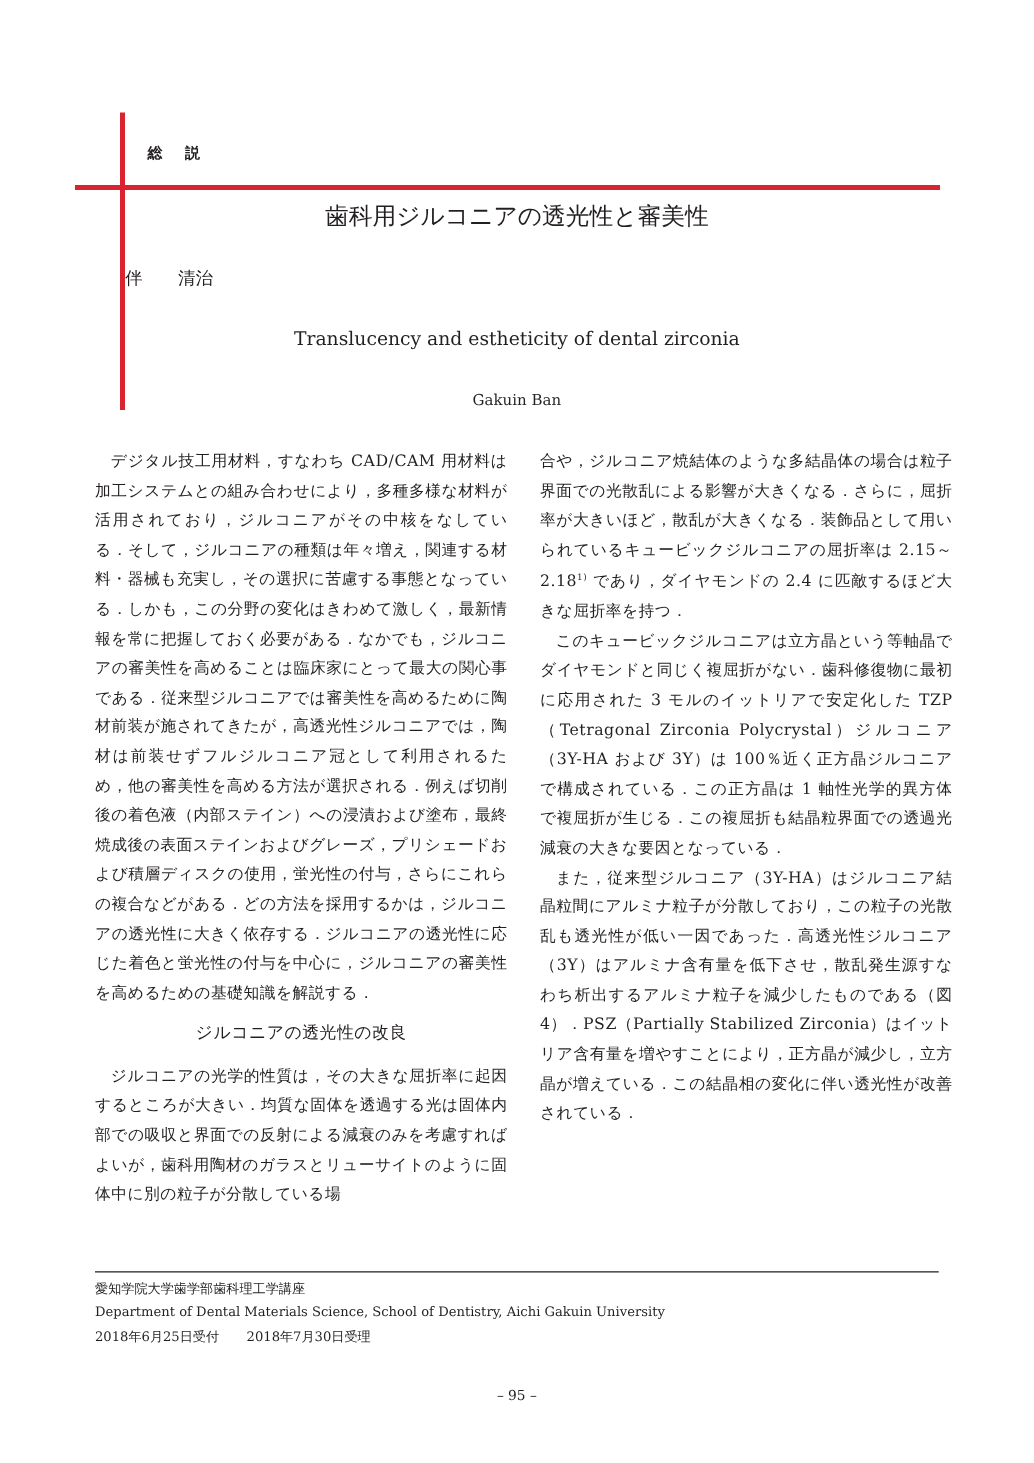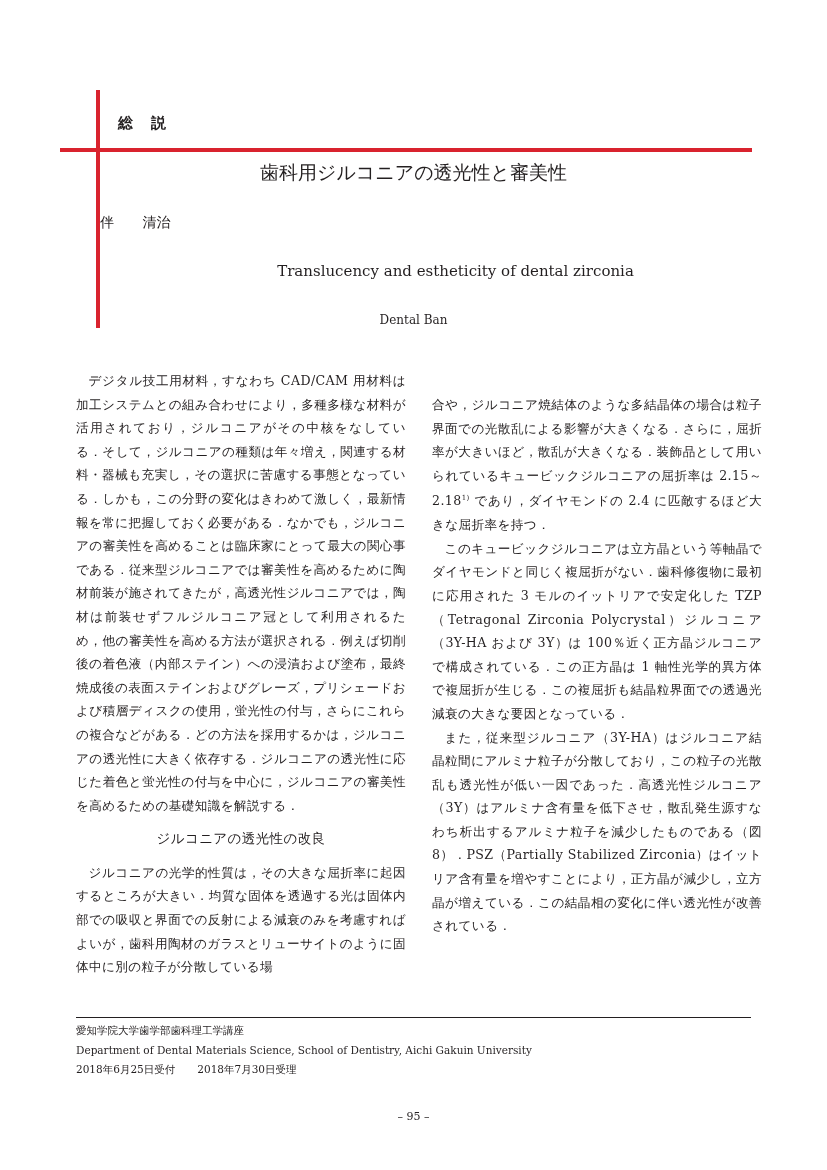--- a/index.html
+++ b/index.html
@@ -1,30 +1,30 @@
 <!DOCTYPE html>
 <html><head>
 <meta charset="utf-8">
 <style>
   html, body { margin: 0; padding: 0; background: #ffffff; }
   body { width: 827px; height: 1170px; position: relative; overflow: hidden;
          font-family: "DejaVu Serif", "Liberation Serif", serif; color: #231f20; }
   .vline { position: absolute; left: 96px; top: 90px; width: 4px; height: 238px; background: #d9232e; }
   .hline { position: absolute; left: 60px; top: 148px; width: 692px; height: 4px; background: #d9232e; }
   .category { position: absolute; left: 118px; top: 114px; font-family: "DejaVu Sans", sans-serif;
-              font-weight: bold; font-size: 15px; letter-spacing: 18px; }
+              font-weight: bold; font-size: 12px; letter-spacing: 18px; }
   .title { position: absolute; left: 100px; width: 627px; top: 160px; text-align: center; font-size: 19px; }
   .author-ja { position: absolute; left: 100px; width: 627px; top: 214px; font-size: 14px; word-spacing: 24px; }
-  .title-en { position: absolute; left: 100px; width: 627px; top: 262px; text-align: center; font-size: 15px; padding-left: 42px; }
+  .title-en { position: absolute; left: 100px; width: 627px; top: 262px; text-align: center; font-size: 15px; }
   .author-en { position: absolute; left: 100px; width: 627px; top: 313px; text-align: center; font-size: 12px; }
-  .col { position: absolute; top: 369px; width: 330px; font-size: 12.6px; line-height: 23.6px; letter-spacing: 0.4px; text-align: justify; }
+  .col { position: absolute; top: 357px; width: 330px; font-size: 12.6px; line-height: 23.6px; letter-spacing: 0.4px; text-align: justify; }
   .col.left { left: 76px; }
   .col.right { left: 432px; }
   .col p { margin: 0; text-indent: 1em; }
-  .col p.cont { text-indent: 0; margin-top: 24px; }
+  .col p.cont { text-indent: 0; }
   .section-heading { font-family: "DejaVu Sans", sans-serif; font-weight: normal; font-size: 13.5px;
                      text-align: center; margin: 10px 0 10px 0; text-indent: 0; }
   .footrule { position: absolute; left: 76px; top: 1017px; width: 675px; height: 1px; background: #231f20; }
   .affil { position: absolute; left: 76px; font-size: 10.5px; }
   .affil.ja { top: 1024px; text-align: right; }
   .affil.en { top: 1044px; }
   .affil.dates { top: 1063px; }
   .affil.dates span + span { margin-left: 22px; }
   .pagenum { position: absolute; left: 0; width: 827px; top: 1110px; text-align: center; font-size: 11px; }
   sup { font-size: 7px; }
@@ -32,32 +32,32 @@
 </head>
 <body>
 
 <div class="vline" style="background: rgb(217, 35, 46);"></div>
 <div class="hline" style="background: rgb(217, 35, 46);"></div>
 
 <div class="category">総説</div>
 <div class="title">歯科用ジルコニアの透光性と審美性</div>
 <div class="author-ja">伴 清治</div>
 <div class="title-en">Translucency and estheticity of dental zirconia</div>
-<div class="author-en">Dental Ban</div>
+<div class="author-en">Gakuin Ban</div>
 
 <div class="col left">
   <p>デジタル技工用材料，すなわち CAD/CAM 用材料は加工システムとの組み合わせにより，多種多様な材料が活用されており，ジルコニアがその中核をなしている．そして，ジルコニアの種類は年々増え，関連する材料・器械も充実し，その選択に苦慮する事態となっている．しかも，この分野の変化はきわめて激しく，最新情報を常に把握しておく必要がある．なかでも，ジルコニアの審美性を高めることは臨床家にとって最大の関心事である．従来型ジルコニアでは審美性を高めるために陶材前装が施されてきたが，高透光性ジルコニアでは，陶材は前装せずフルジルコニア冠として利用されるため，他の審美性を高める方法が選択される．例えば切削後の着色液（内部ステイン）への浸漬および塗布，最終焼成後の表面ステインおよびグレーズ，プリシェードおよび積層ディスクの使用，蛍光性の付与，さらにこれらの複合などがある．どの方法を採用するかは，ジルコニアの透光性に大きく依存する．ジルコニアの透光性に応じた着色と蛍光性の付与を中心に，ジルコニアの審美性を高めるための基礎知識を解説する．</p>
   <h3 class="section-heading">ジルコニアの透光性の改良</h3>
   <p>ジルコニアの光学的性質は，その大きな屈折率に起因するところが大きい．均質な固体を透過する光は固体内部での吸収と界面での反射による減衰のみを考慮すればよいが，歯科用陶材のガラスとリューサイトのように固体中に別の粒子が分散している場</p>
 </div>
 
 <div class="col right">
   <p class="cont"><span>合や，ジルコニア焼結体のような多結晶体の場合は粒子界面での光散乱による影響が大きくなる．さらに，屈折率が大きいほど，散乱が大きくなる．装飾品として用いられているキュービックジルコニアの屈折率は 2.15～2.18</span><sup>1)</sup><span> であり，ダイヤモンドの 2.4 に匹敵するほど大きな屈折率を持つ．</span></p>
   <p>このキュービックジルコニアは立方晶という等軸晶でダイヤモンドと同じく複屈折がない．歯科修復物に最初に応用された 3 モルのイットリアで安定化した TZP（Tetragonal Zirconia Polycrystal）ジルコニア（3Y-HA および 3Y）は 100％近く正方晶ジルコニアで構成されている．この正方晶は 1 軸性光学的異方体で複屈折が生じる．この複屈折も結晶粒界面での透過光減衰の大きな要因となっている．</p>
-  <p>また，従来型ジルコニア（3Y-HA）はジルコニア結晶粒間にアルミナ粒子が分散しており，この粒子の光散乱も透光性が低い一因であった．高透光性ジルコニア（3Y）はアルミナ含有量を低下させ，散乱発生源すなわち析出するアルミナ粒子を減少したものである（図 8）．PSZ（Partially Stabilized Zirconia）はイットリア含有量を増やすことにより，正方晶が減少し，立方晶が増えている．この結晶相の変化に伴い透光性が改善されている．</p>
+  <p>また，従来型ジルコニア（3Y-HA）はジルコニア結晶粒間にアルミナ粒子が分散しており，この粒子の光散乱も透光性が低い一因であった．高透光性ジルコニア（3Y）はアルミナ含有量を低下させ，散乱発生源すなわち析出するアルミナ粒子を減少したものである（図 4）．PSZ（Partially Stabilized Zirconia）はイットリア含有量を増やすことにより，正方晶が減少し，立方晶が増えている．この結晶相の変化に伴い透光性が改善されている．</p>
 </div>
 
 <div class="footrule"></div>
 <div class="affil ja">愛知学院大学歯学部歯科理工学講座</div>
 <div class="affil en">Department of Dental Materials Science, School of Dentistry, Aichi Gakuin University</div>
 <div class="affil dates">
   <span>2018年6月25日受付</span><span>2018年7月30日受理</span>
 </div>
 <div class="pagenum">– 95 –</div>
 

